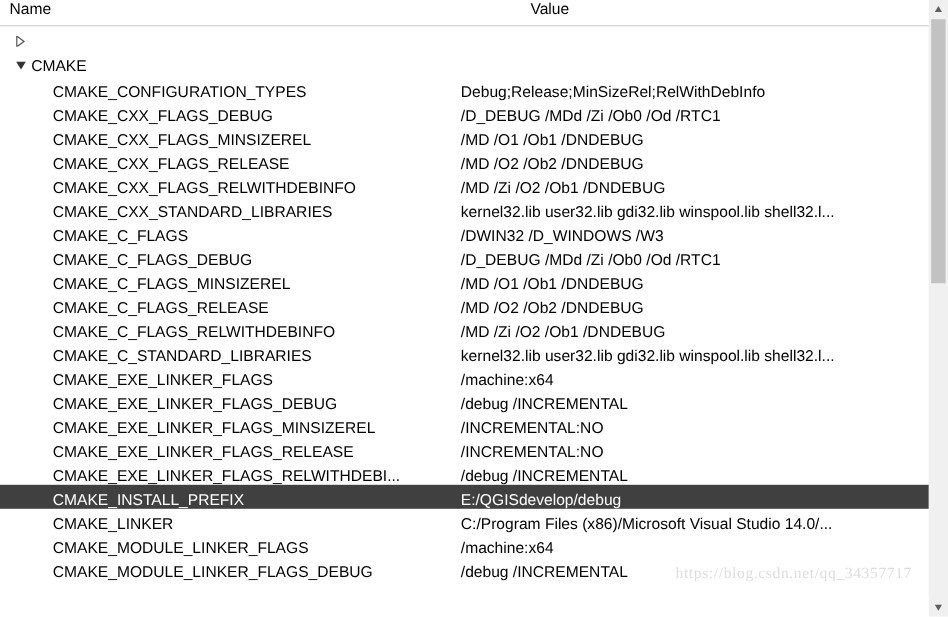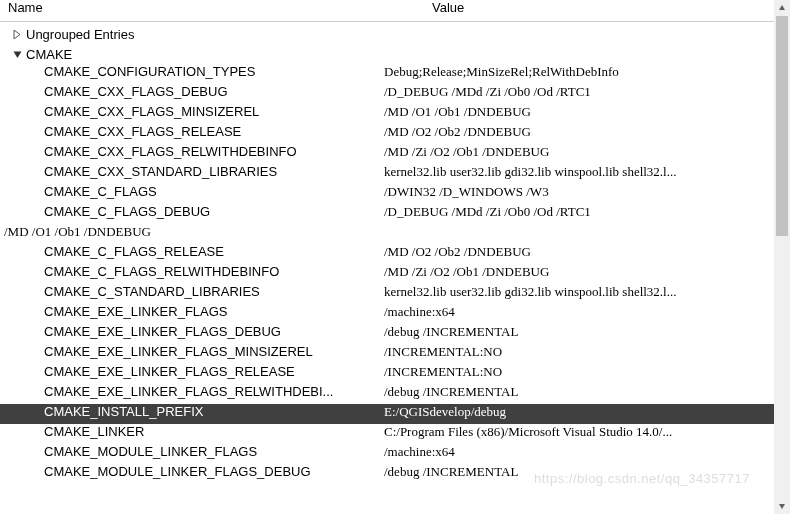--- a/index.html
+++ b/index.html
@@ -21,20 +21,21 @@
     gap: 48px;
   }
   .header .col-name {
     width: 380px;
     padding-left: 8px;
     font-weight: 400;
   }
   .header .col-value {
     flex: 1;
     padding-left: 4px;
+    margin-left: 10px;
   }
   .tree {
     padding-top: 2px;
   }
   .group-row {
     display: flex;
     align-items: center;
     height: 20px;
     padding-left: 10px;
     cursor: pointer;
@@ -46,36 +47,35 @@
     align-items: center;
     justify-content: center;
   }
   .group-label {
     padding-left: 2px;
   }
   .entries { }
   .row {
     display: flex;
     height: 20px;
-    align-items: flex-start;
+    align-items: flex-end;
   }
   .row .name {
     width: 380px;
     padding-left: 44px;
     white-space: nowrap;
     overflow: hidden;
     text-overflow: ellipsis;
   }
   .row .value {
     flex: 1;
     padding-left: 4px;
     white-space: nowrap;
     overflow: hidden;
     text-overflow: ellipsis;
-    font-family: Liberation Serif, serif;
   }
   .row.selected {
     background: #404040;
     color: #fff;
   }
   .scrollbar {
     position: absolute;
     right: 0;
     top: 0;
     bottom: 0;
@@ -106,45 +106,44 @@
   }
   .scroll-btn.bottom {
     position: absolute;
     bottom: 0;
     left: 0;
     right: 0;
   }
   .watermark {
     position: absolute;
     bottom: 28px;
-    right: 40px;
+    right: 30px;
     color: #ddd;
     font-size: 13px;
-    font-family: Liberation Sans, sans-serif;
+    font-family: Liberation Serif, serif;
     pointer-events: none;
     letter-spacing: 0.5px;
   }
 </style>
 </head>
 <body>
 
 <div class="header">
   <div class="col-name">Name</div>
   <div class="col-value">Value</div>
 </div>
 
 <div class="tree">
 
   <div class="group-row">
     <span class="chevron">
       <svg width="9" height="9" viewBox="0 0 9 9">
           <path d="M1 0 L7 4.5 L1 9 Z" fill="none" stroke="#555" stroke-width="1"></path>
         </svg>
     </span>
-    <span class="group-label">Ungrouped Entries</span>
   </div>
 
   <div class="group-row">
     <span class="chevron">
       <svg width="9" height="9" viewBox="0 0 9 9">
           <path d="M0.5 1.5 L8.5 1.5 L4.5 8 Z" fill="#333"></path>
         </svg>
     </span>
     <span class="group-label">CMAKE</span>
   </div>
@@ -176,20 +175,21 @@
       </div>
       <div class="row">
         <div class="name">CMAKE_C_FLAGS</div>
         <div class="value">/DWIN32 /D_WINDOWS /W3</div>
       </div>
       <div class="row">
         <div class="name">CMAKE_C_FLAGS_DEBUG</div>
         <div class="value">/D_DEBUG /MDd /Zi /Ob0 /Od /RTC1</div>
       </div>
       <div class="row">
+        <div class="name">CMAKE_C_FLAGS_MINSIZEREL</div>
         <div class="value">/MD /O1 /Ob1 /DNDEBUG</div>
       </div>
       <div class="row">
         <div class="name">CMAKE_C_FLAGS_RELEASE</div>
         <div class="value">/MD /O2 /Ob2 /DNDEBUG</div>
       </div>
       <div class="row">
         <div class="name">CMAKE_C_FLAGS_RELWITHDEBINFO</div>
         <div class="value">/MD /Zi /O2 /Ob1 /DNDEBUG</div>
       </div>

